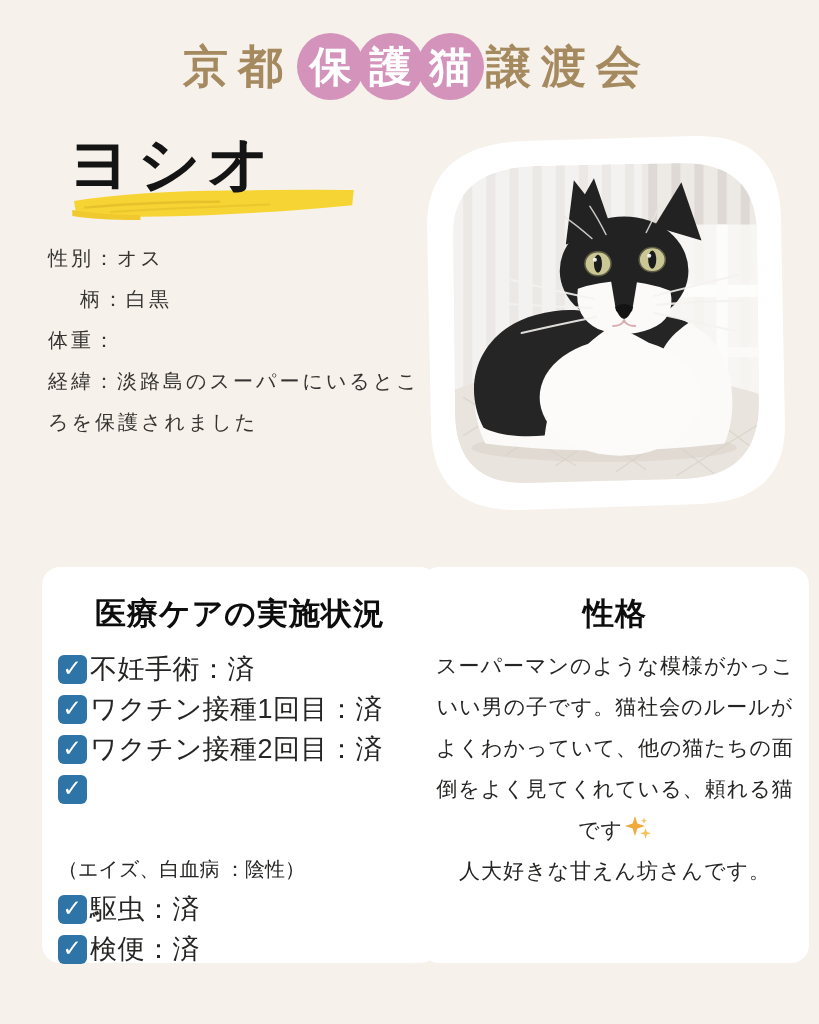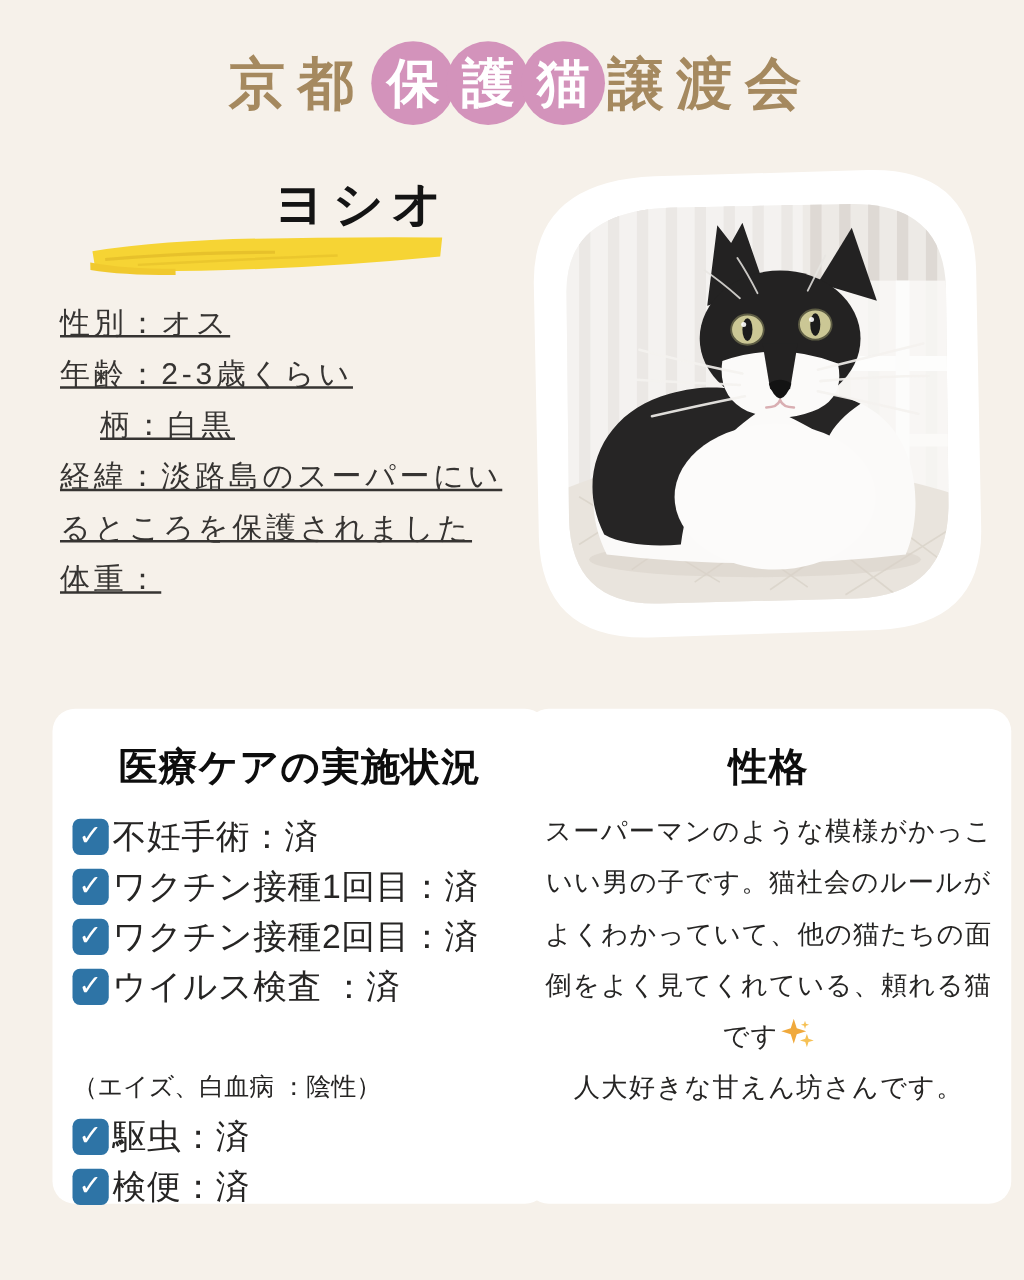--- a/index.html
+++ b/index.html
@@ -42,29 +42,29 @@
     border-width: 0 14px 26px 9px;
     border-color: transparent transparent #d393bb transparent;
     transform: rotate(28deg);
   }
   .circle .glyph { position: relative; z-index: 2; }
 
   
   .name-wrap { position: absolute; left: 68px; top: 134px; width: 292px; height: 86px; }
   .cat-name {
     margin: 0; position: relative; z-index: 2;
-    text-align: right; font-size: 40px; font-weight: 900;
+    text-align: left; font-size: 62px; font-weight: 900;
     color: #141414; letter-spacing: 6px; line-height: 60px;
   }
   .marker { position: absolute; left: 2px; top: 48px; width: 288px; height: 38px; z-index: 1; transform: rotate(-1.6deg); }
 
   
   .info {
     position: absolute; left: 48px; top: 238px; width: 376px;
-    font-size: 24px; line-height: 41px; color: #363432; letter-spacing: 3px; text-decoration: underline;
+    font-size: 20px; line-height: 41px; color: #363432; letter-spacing: 3px;
   }
   .info-row { min-height: 41px; }
   .info-row.indent { padding-left: 32px; }
 
   
   .photo { position: absolute; left: 423px; top: 132px; width: 366px; height: 384px; }
   .photo svg { display: block; width: 100%; height: 100%; }
 
   
   .card {
@@ -125,24 +125,23 @@
     <svg class="marker" viewBox="0 0 288 38" preserveAspectRatio="none">
       <path d="M4,15 Q70,7 160,9 Q240,10 284,12 L282,27 Q180,34 90,33 Q30,32 6,30 Z" fill="#f6d434"></path>
       <path d="M2,24 Q30,30 70,31 L70,36 Q28,35 2,30 Z" fill="#f0c92e"></path>
       <path d="M14,22 Q80,18 150,20" stroke="#e2bb28" stroke-width="2.5" fill="none" opacity="0.75"></path>
       <path d="M40,27 Q110,25 200,24" stroke="#e2bb28" stroke-width="2" fill="none" opacity="0.55"></path>
     </svg>
   </div>
 
   <div class="info">
     <div class="info-row">性別：オス</div>
-    <div class="info-row">年齢：2-3歳くらい</div>
     <div class="info-row indent">柄：白黒</div>
+    <div class="info-row">体重：</div>
     <div class="info-row">経緯：淡路島のスーパーにいるところを保護されました</div>
-    <div class="info-row">体重：</div>
   </div>
 
   <div class="photo">
     <svg viewBox="0 0 364 382">
       <defs>
         <clipPath id="photoClip">
           <path d="M112,34 L256,31 Q330,30 332,98 L334,268 Q335,342 261,345 L104,349 Q34,351 32,282 L30,102 Q29,37 112,34 Z"></path>
         </clipPath>
       </defs>
 
@@ -241,21 +240,20 @@
       <li>
         <span class="checkbox">
             <span class="check">✓</span>
           </span>
         <span class="item-text">ワクチン接種2回目：済</span>
       </li>
       <li>
         <span class="checkbox">
             <span class="check">✓</span>
           </span>
-        <span class="item-text">ウイルス検査 ：済</span>
       </li>
       <li class="note">
         <span class="item-text">（エイズ、白血病 ：陰性）</span>
       </li>
       <li>
         <span class="checkbox">
             <span class="check">✓</span>
           </span>
         <span class="item-text">駆虫：済</span>
       </li>

